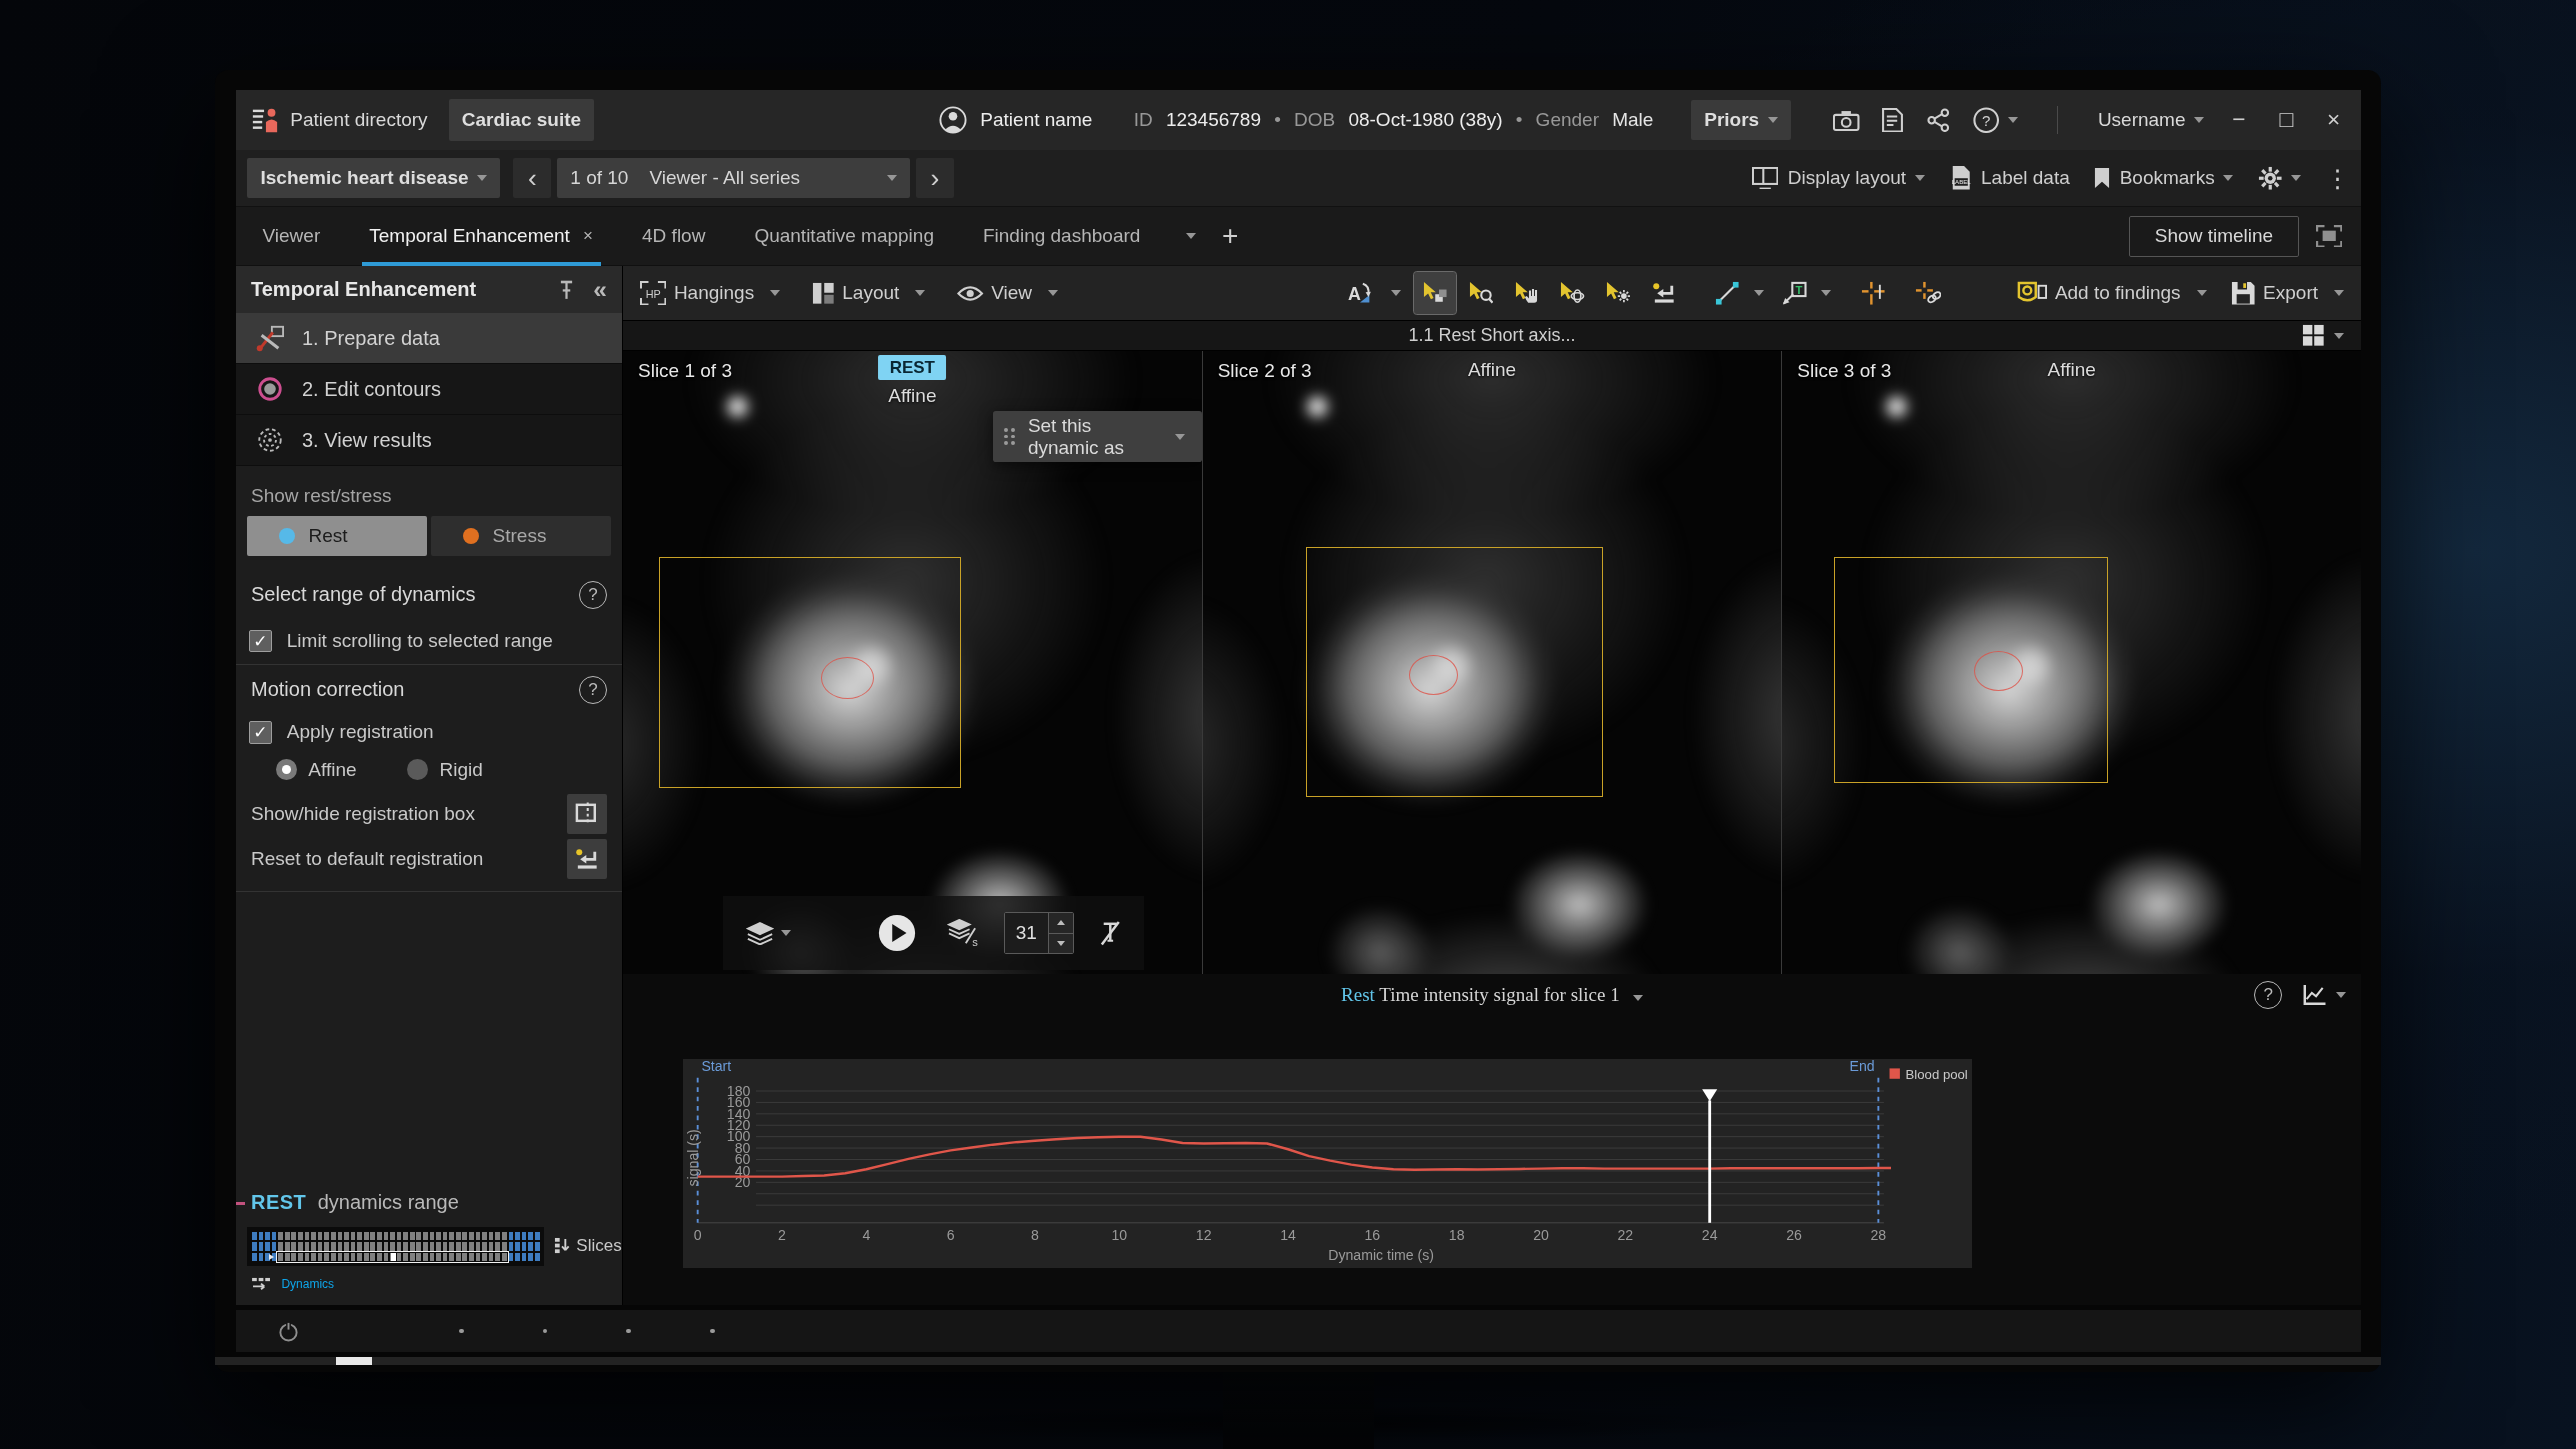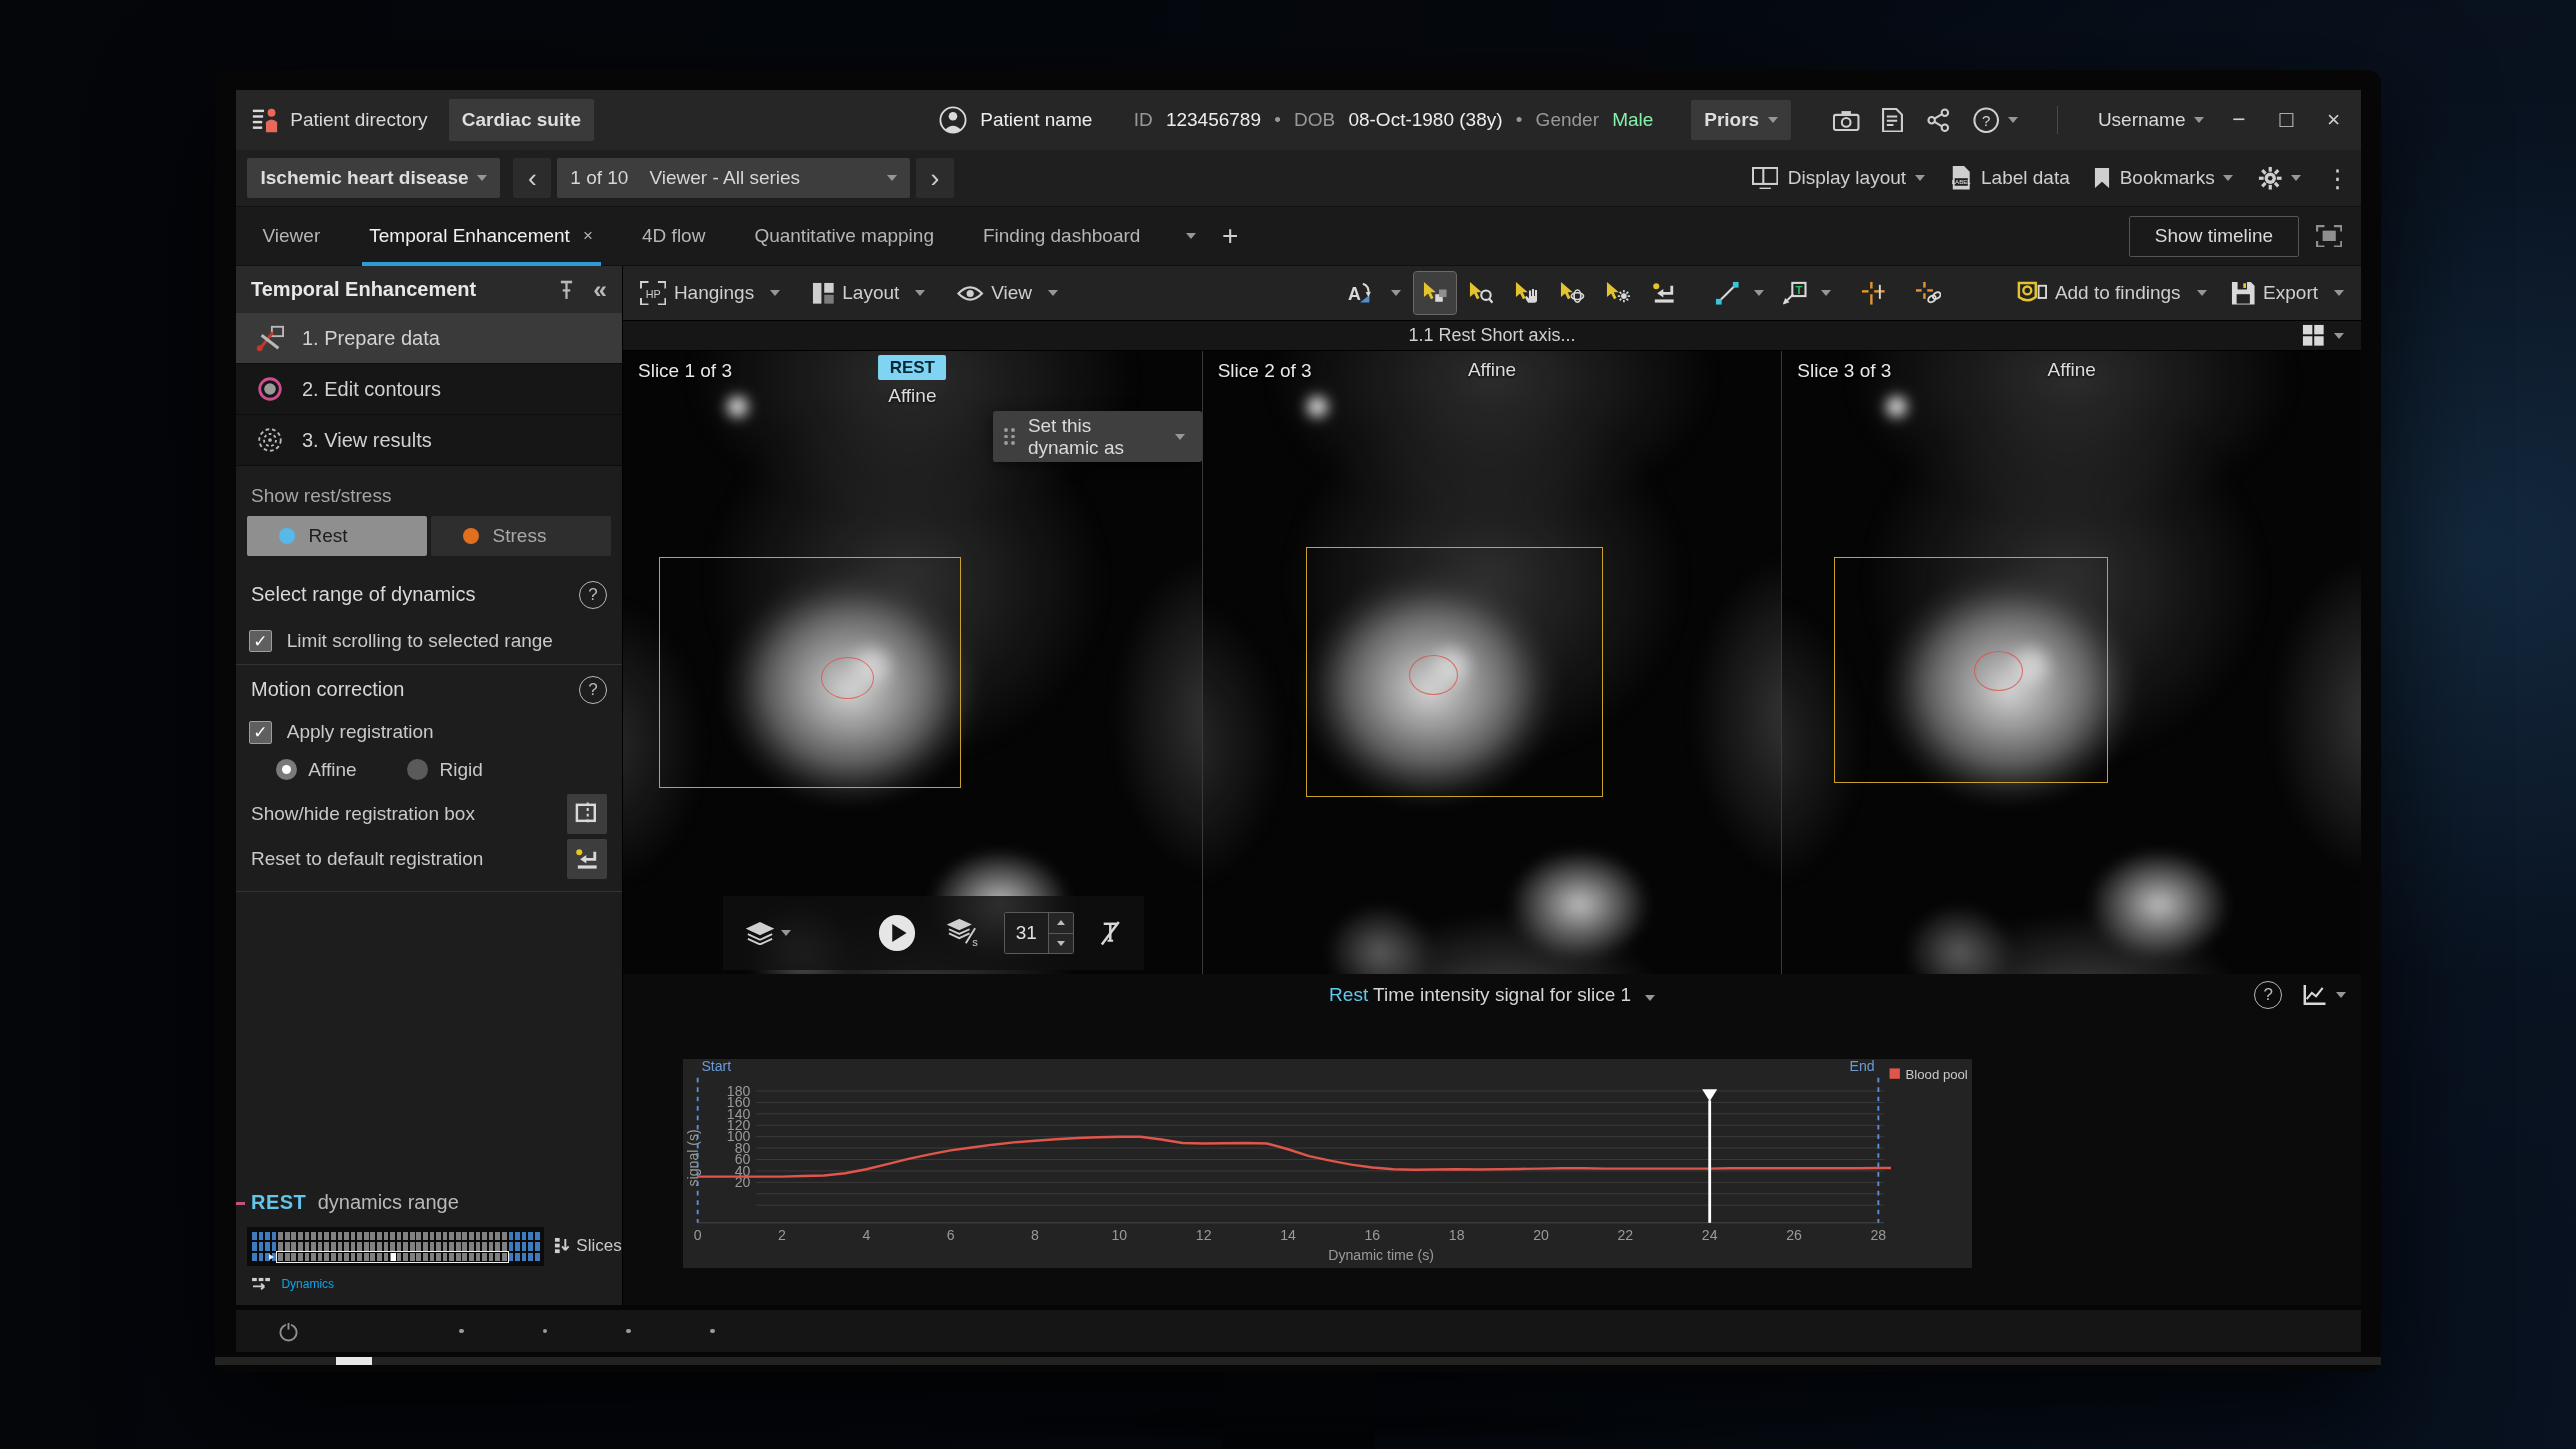--- a/index.html
+++ b/index.html
@@ -124,21 +124,21 @@
   .stepnum{width:43px;background:#1c1c1c;color:#e0e0e0;font-size:19px;display:flex;align-items:center;justify-content:center;}
   .stepbtns{display:flex;flex-direction:column;border-left:0.9px solid #5a5a5a;}
   .stepbtns span{width:24.5px;flex:1;display:flex;align-items:center;justify-content:center;background:#262626;}
   .stepbtns span:first-child{border-bottom:0.9px solid #5a5a5a;}
   .tri-up{width:0;height:0;border-left:4.7px solid transparent;border-right:4.7px solid transparent;border-bottom:5.7px solid #bdbdbd;}
   .tri-dn{width:0;height:0;border-left:4.7px solid transparent;border-right:4.7px solid transparent;border-top:5.7px solid #bdbdbd;}
 
   
   .chartpanel{flex:1;background:#0b0b0b;position:relative;}
   .cp-header{height:42px;display:flex;align-items:center;position:relative;font-size:19px;}
-  .cp-title{position:absolute;left:0;right:0;text-align:center;color:#d5d5d5;}
+  .cp-title{position:absolute;left:0;right:0;text-align:center;color:#d5d5d5;font-family:Liberation Serif, serif;}
   .cp-title .cy{color:#62c6ea;}
   .cp-icons{margin-left:auto;display:flex;align-items:center;gap:19px;padding-right:15px;z-index:2;}
   .chartbox{position:absolute;left:60px;top:85px;width:1289px;height:209px;background:#232323;}
 </style>
 </head>
 <body>
 
 <div class="scene">
   <div class="stand-shadow"></div>
   <div class="stand"></div>
@@ -175,21 +175,21 @@
           </span>
           <span style="color:#ededed;">Patient name</span>
           <span style="width:15px;"></span>
           <span class="dim">ID</span>
           <span style="color:#ededed;">123456789</span>
           <span class="dim">•</span>
           <span class="dim">DOB</span>
           <span style="color:#ededed;">08-Oct-1980 (38y)</span>
           <span class="dim">•</span>
           <span class="dim">Gender</span>
-          <span style="color:#86efac;">Male</span>
+          <span style="color:#e5e5e5;">Male</span>
           <div class="btn priors">
               <span>Priors</span>
               <span class="caret"></span>
             </div>
         </div>
 
         <div class="tb-right">
           <span>
             <svg width="26.4" height="21" viewBox="0 0 28 22">
                 <rect x="1" y="5" width="26" height="16" rx="2" fill="none" stroke="#cfcfcf" stroke-width="2.2"></rect>

